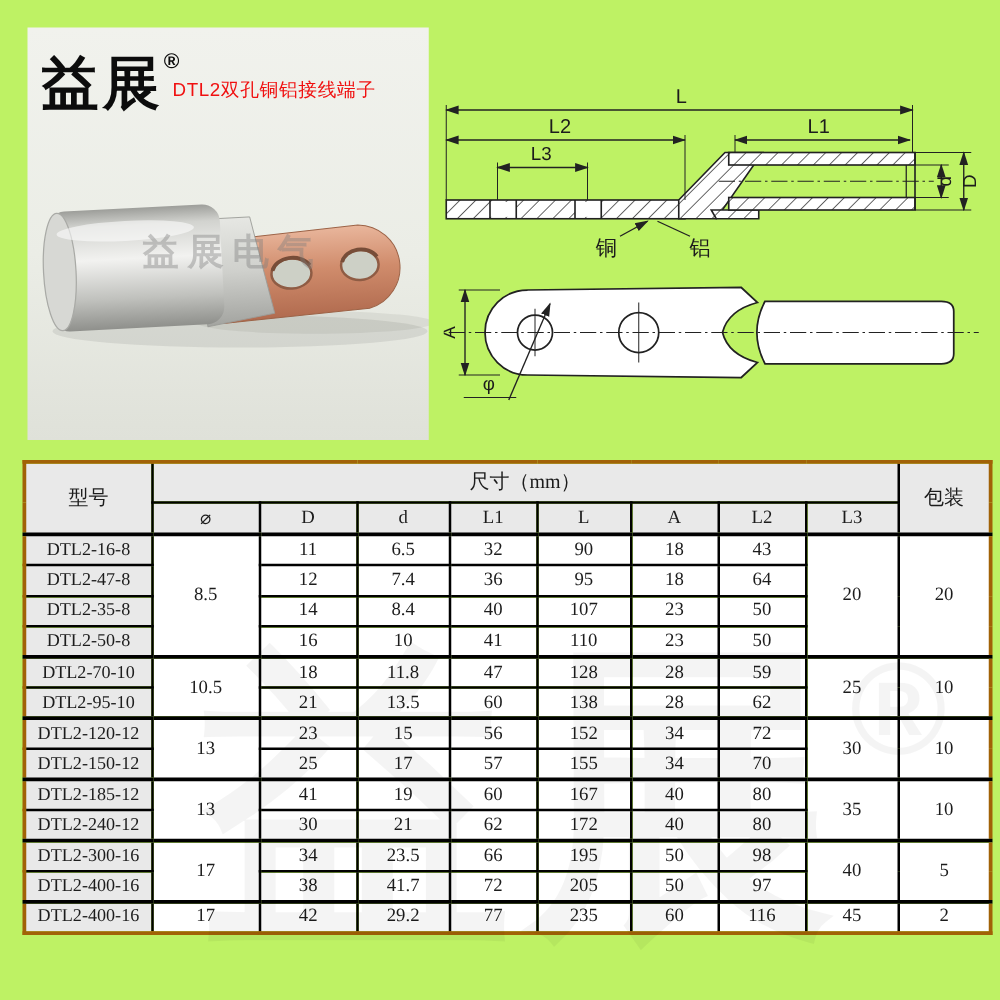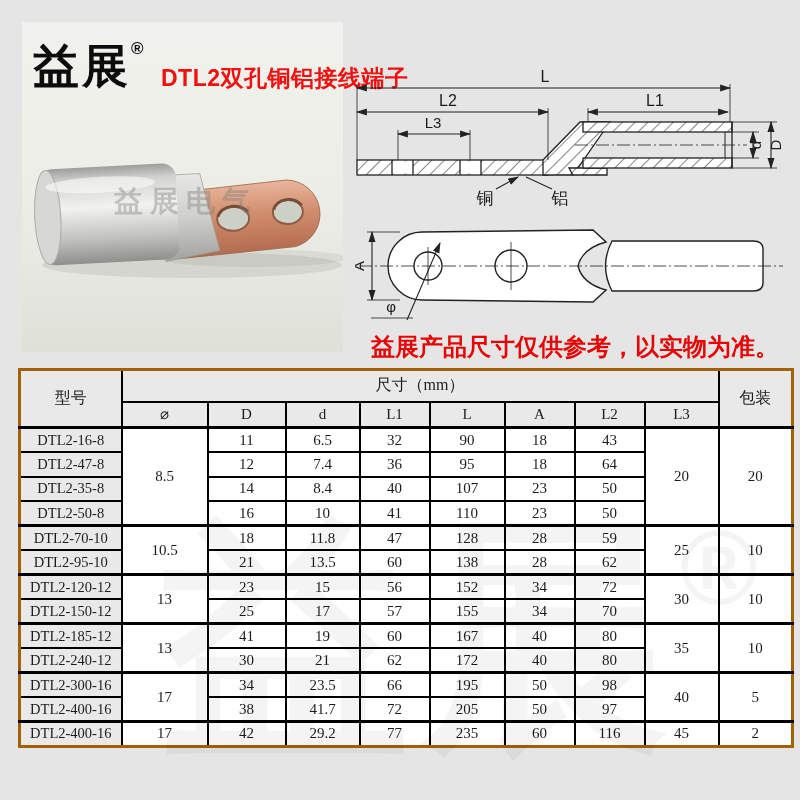--- a/index.html
+++ b/index.html
@@ -1,25 +1,25 @@
 <!DOCTYPE html>
 <html><head>
 <meta charset="utf-8">
 <style>
   html,body{margin:0;padding:0;background:#ffffff;}
-  .canvas{position:relative;width:800px;height:800px;background:#e5e5e5;overflow:hidden;
+  .canvas{position:relative;width:800px;height:800px;background:#bef264;overflow:hidden;
           font-family:"Liberation Sans","DejaVu Sans",sans-serif;}
 
   
   .photo{position:absolute;left:22px;top:22px;width:321px;height:330px;
          background:linear-gradient(180deg,#f1f2ed 0%,#ebede6 55%,#dfe1d9 100%);}
   .logo{position:absolute;left:11px;top:18px;font-size:46px;font-weight:900;color:#0c0c0c;
         letter-spacing:3px;line-height:1;}
   .logo sup{font-size:17px;font-weight:700;vertical-align:28px;letter-spacing:0;}
-  .photo-title{position:absolute;left:139px;top:41px;font-size:23px;font-weight:700;color:#f01010;
+  .photo-title{position:absolute;left:116px;top:41px;font-size:15px;font-weight:400;color:#f01010;
                letter-spacing:0.5px;white-space:nowrap;}
   .photo-watermark{position:absolute;left:92px;top:160px;font-size:29px;font-weight:700;
                    color:rgba(125,125,125,0.40);letter-spacing:7px;pointer-events:none;text-align:center;}
 
   
   .drawings{position:absolute;left:355px;top:58px;width:445px;height:272px;}
   .disclaimer{position:absolute;left:371px;top:331px;width:424px;font-size:24px;font-weight:800;
               color:#e60505;letter-spacing:0px;white-space:nowrap;}
 
   
@@ -178,21 +178,20 @@
         <line x1="12" y1="242" x2="45" y2="242" stroke-width="0.8"></line>
         <line x1="17" y1="174" x2="17" y2="242" marker-start="url(#arr)" marker-end="url(#arr)"></line>
         <line x1="16" y1="260" x2="58" y2="260" stroke-width="0.8"></line>
         <line x1="52" y1="262" x2="85" y2="185" marker-end="url(#arr)"></line>
       </g>
       <text x="9" y="208" font-size="15" text-anchor="middle" transform="rotate(-90 9 208)">A</text>
       <text x="36" y="254" font-size="15" text-anchor="middle">φ</text>
     </svg>
   </div>
 
-  <div class="disclaimer">益展产品尺寸仅供参考，以实物为准。</div>
 
   <table class="spec">
     <colgroup>
       <col style="width:102px">
         <col style="width:86px">
         <col style="width:78px">
         <col style="width:74px">
       <col style="width:70px">
         <col style="width:75px">
         <col style="width:70px">

